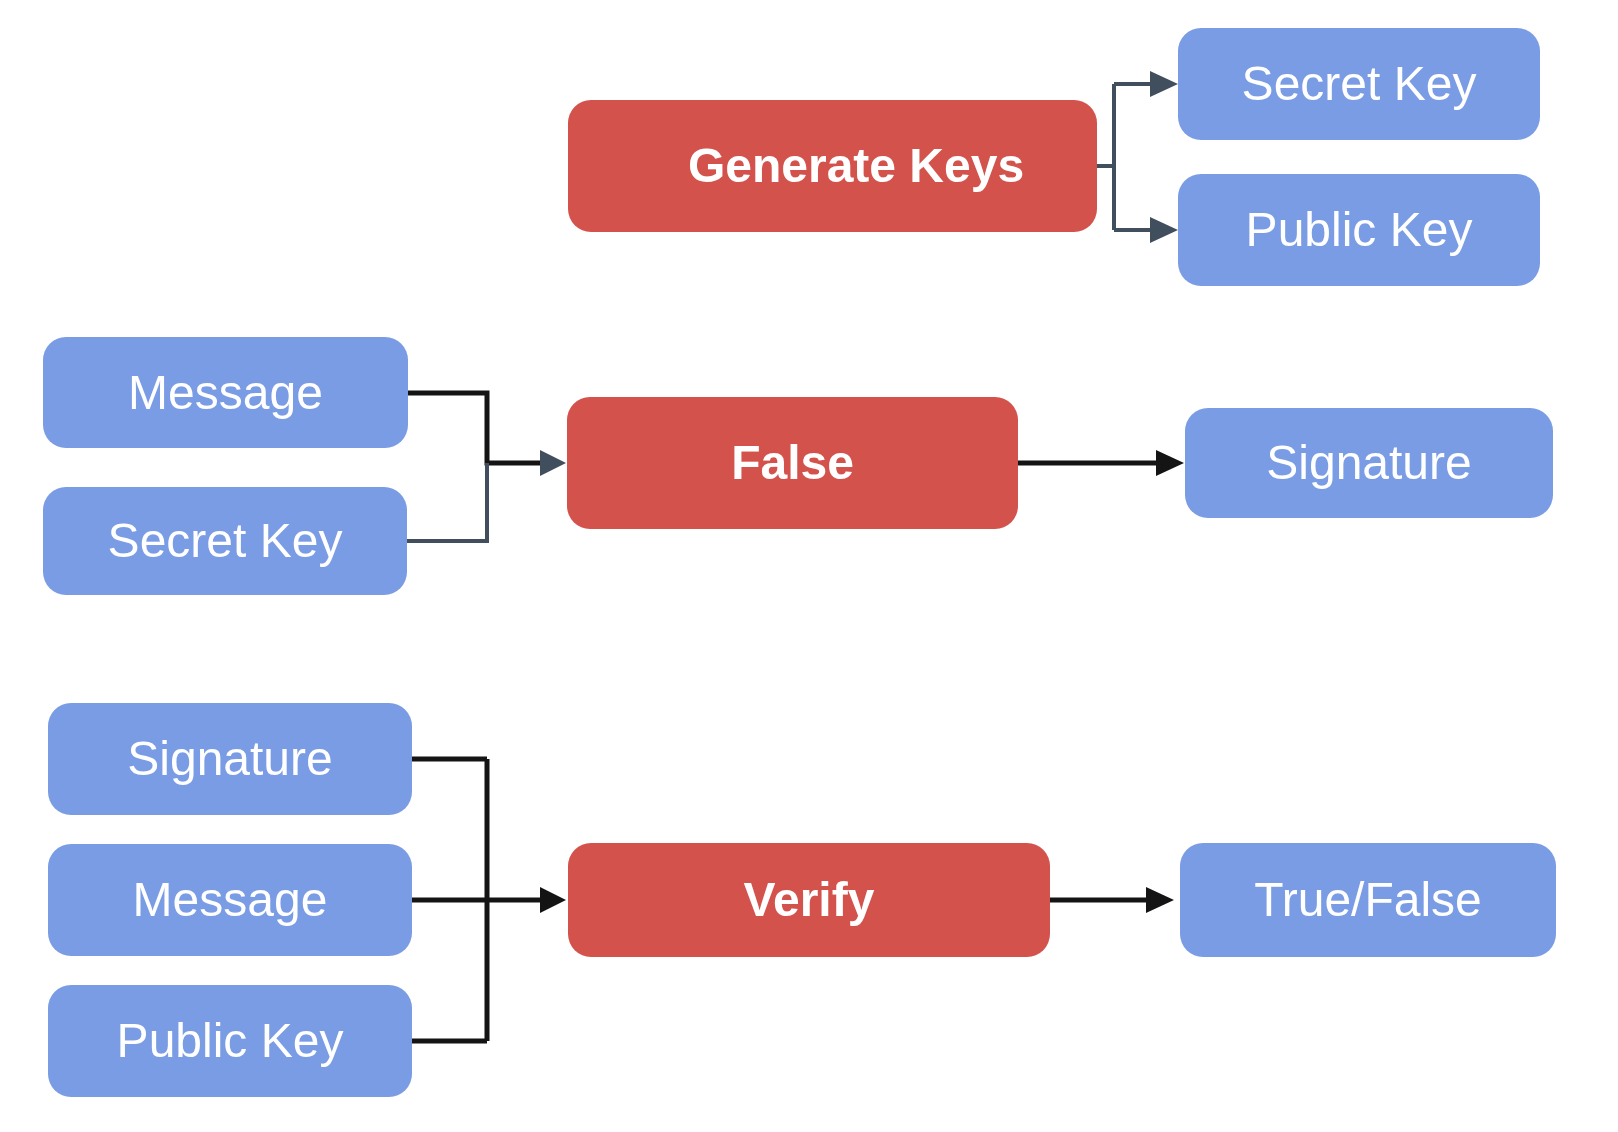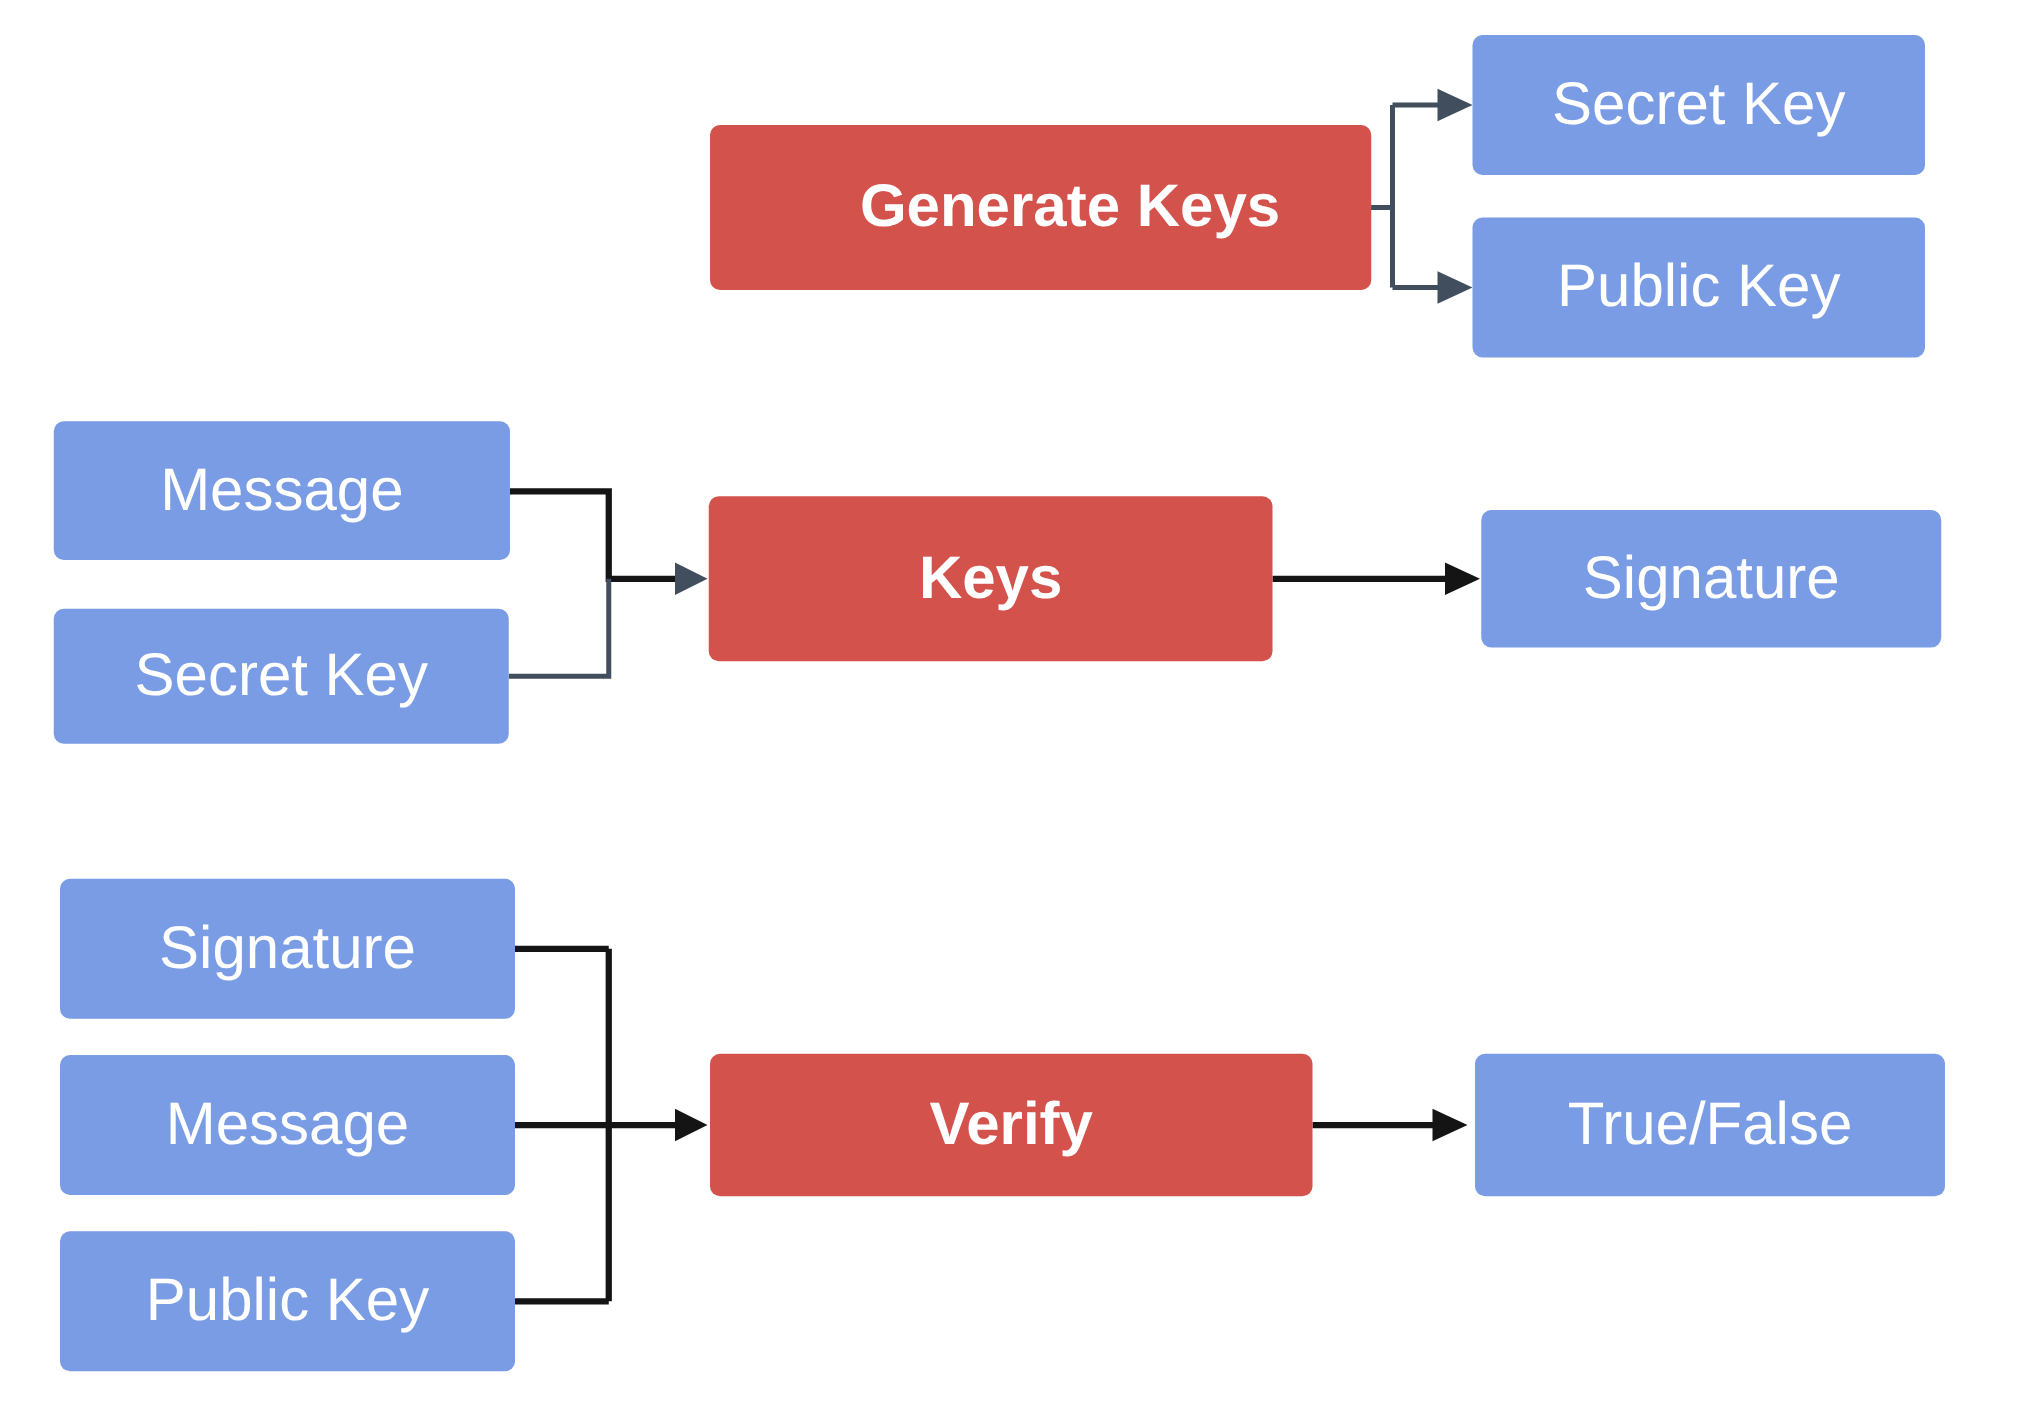--- a/index.html
+++ b/index.html
@@ -20,21 +20,21 @@
   }
   .edges{position:absolute;left:0;top:0;width:1618px;height:1132px;}
   .edge{fill:none;}
   .edge.slate{stroke:var(--connector-slate);stroke-width:4px;}
   .edge.black{stroke:var(--connector-black);stroke-width:5px;}
   .head.slate{fill:var(--connector-slate);stroke:none;}
   .head.black{fill:var(--connector-black);stroke:none;}
   .node{
     position:absolute;
     display:flex;align-items:center;justify-content:center;
-    border-radius:8px;
+    border-radius:23px;
     color:var(--label-text);
     font-size:48px;
     line-height:1;
     text-align:center;
     white-space:nowrap;
     user-select:none;
   }
   .node.data{background:var(--data-fill);font-weight:400;}
   .node.process{background:var(--process-fill);font-weight:700;}
 </style>
@@ -60,21 +60,21 @@
     <path class="edge black" d="M 1050 900 H 1148"></path>
     <polygon class="head black" points="1146,887 1146,913 1174,900"></polygon>
   </svg>
 
   <div class="node process" style="left:568px;top:100px;width:482px;height:132px;padding-left:47px;">Generate Keys</div>
   <div class="node data" style="left:1178px;top:28px;width:362px;height:112px;">Secret Key</div>
   <div class="node data" style="left:1178px;top:174px;width:362px;height:112px;">Public Key</div>
 
   <div class="node data" style="left:43px;top:337px;width:365px;height:111px;">Message</div>
   <div class="node data" style="left:43px;top:487px;width:364px;height:108px;">Secret Key</div>
-  <div class="node process" style="left:567px;top:397px;width:451px;height:132px;">Keys</div>
+  <div class="node process" style="left:567px;top:397px;width:451px;height:132px;">False</div>
   <div class="node data" style="left:1185px;top:408px;width:368px;height:110px;">Signature</div>
 
   <div class="node data" style="left:48px;top:703px;width:364px;height:112px;">Signature</div>
   <div class="node data" style="left:48px;top:844px;width:364px;height:112px;">Message</div>
   <div class="node data" style="left:48px;top:985px;width:364px;height:112px;">Public Key</div>
   <div class="node data" style="left:1180px;top:843px;width:376px;height:114px;">True/False</div>
   <div class="node process" style="left:568px;top:843px;width:482px;height:114px;">Verify</div>
 
 </div>
 

